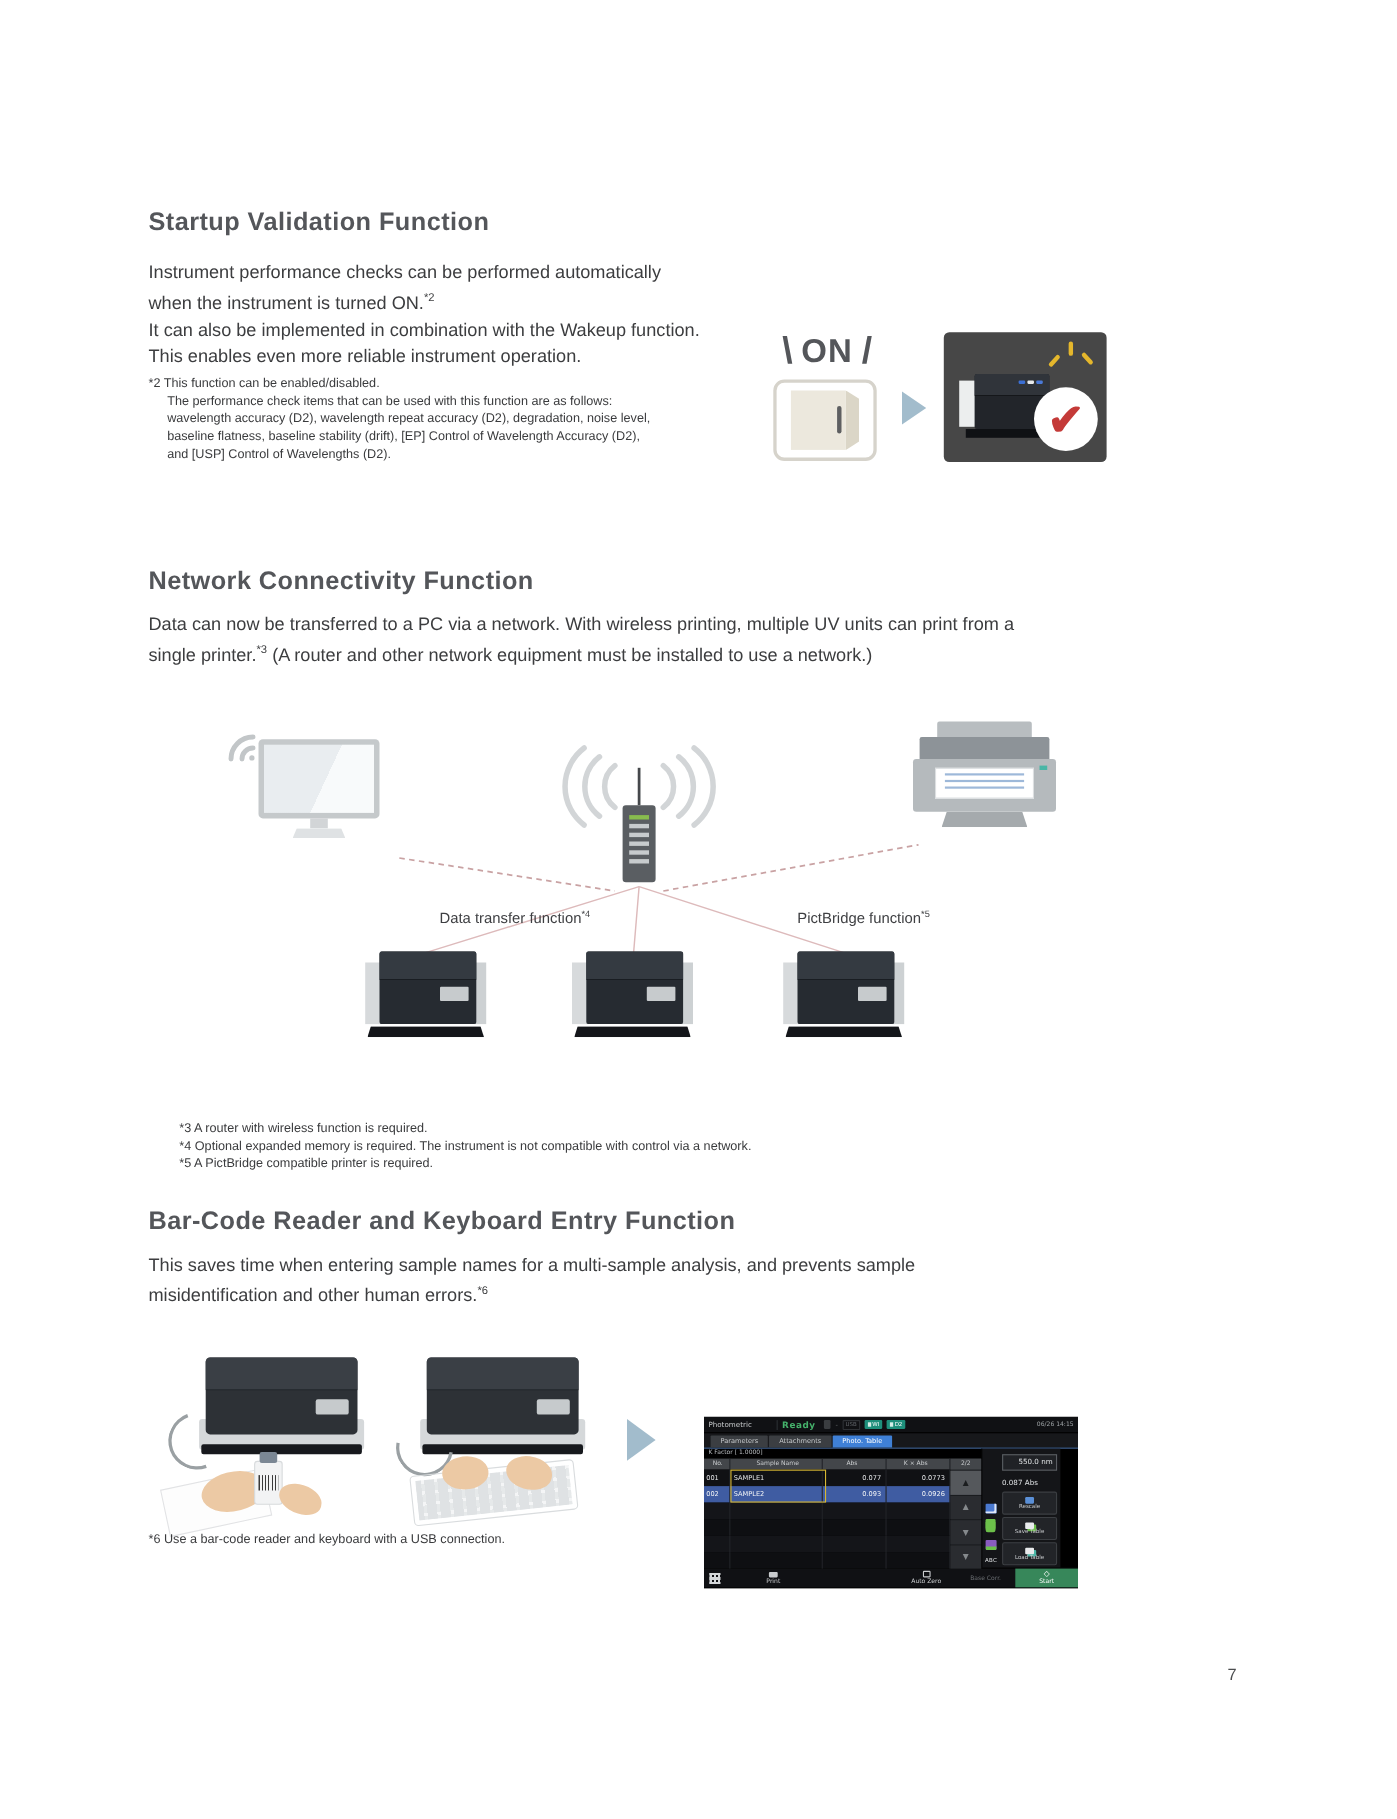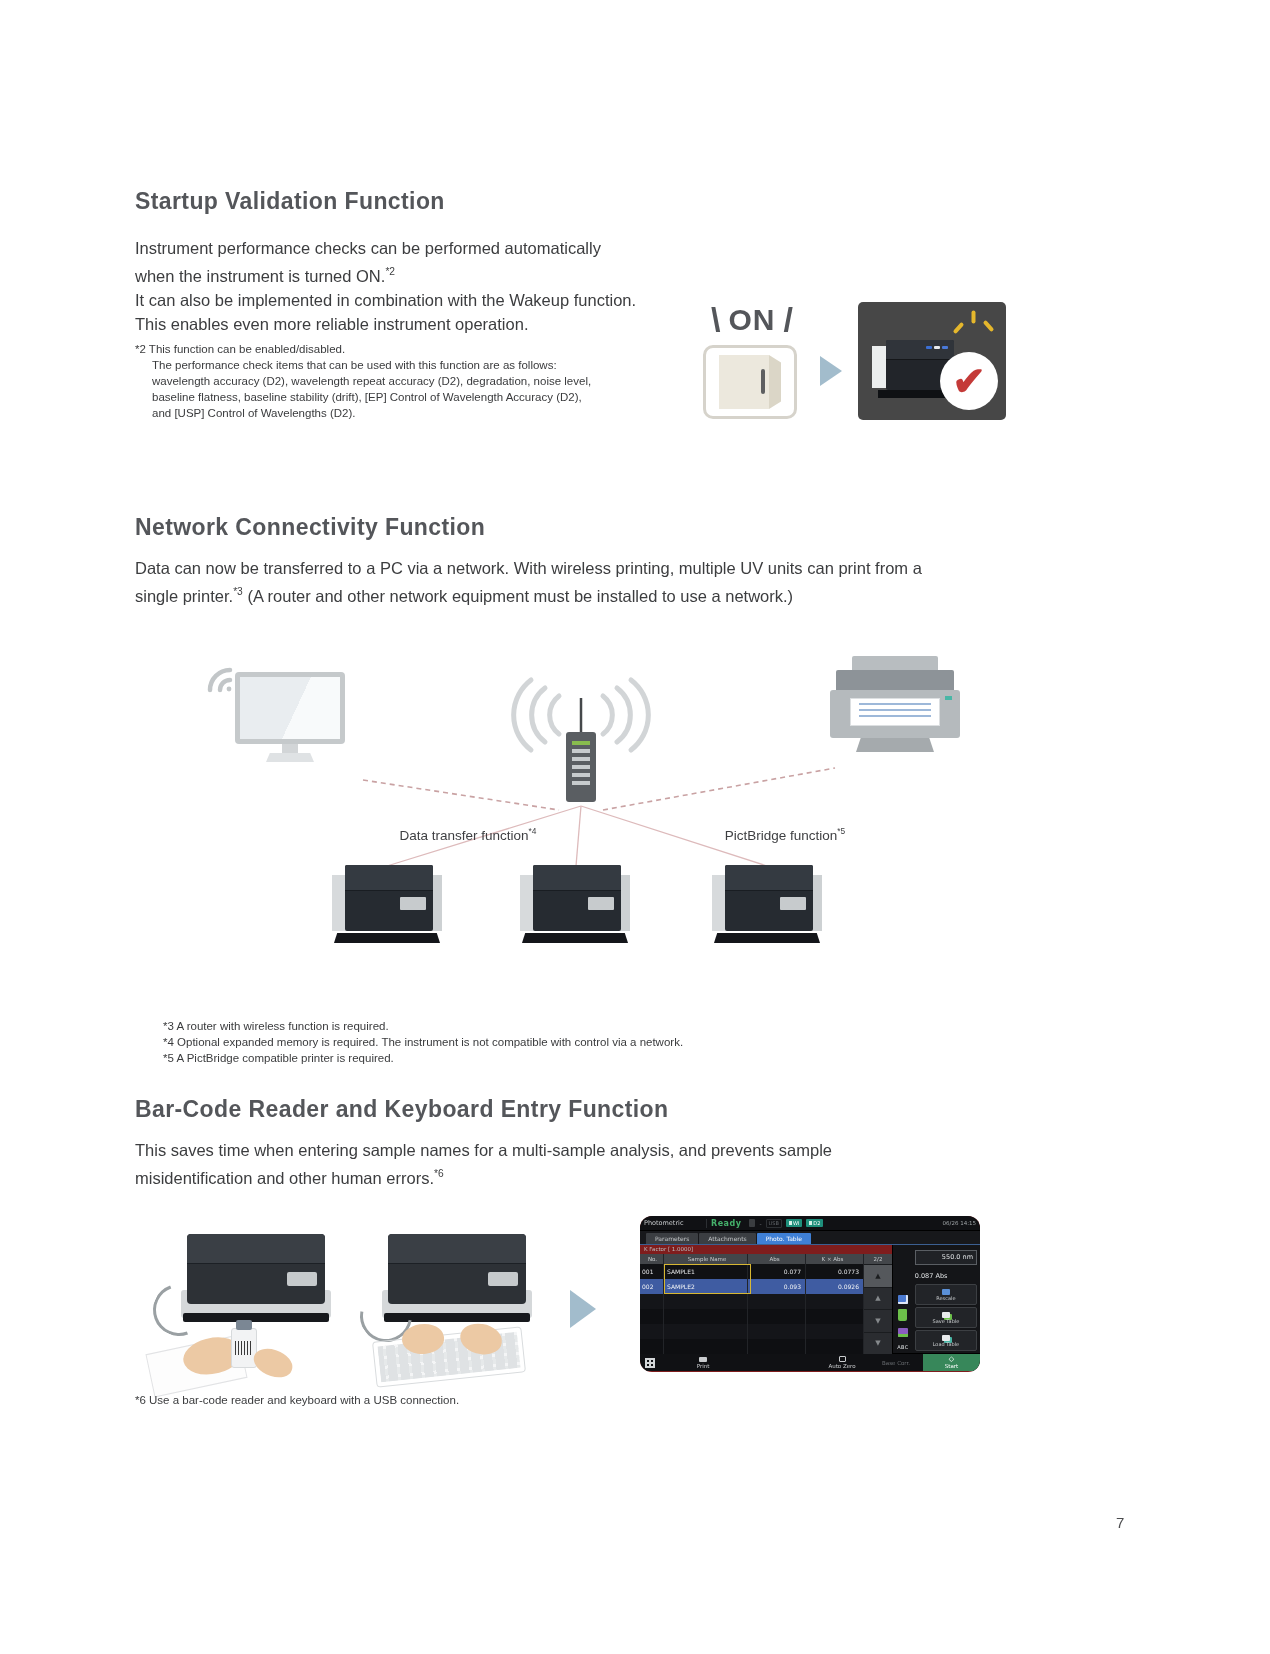--- a/index.html
+++ b/index.html
@@ -70,21 +70,21 @@
   .cord { position:absolute; width:52px; height:52px; border:3px solid #9aa0a3; border-radius:50%; border-color:transparent transparent #9aa0a3 #9aa0a3; }
   .hand { position:absolute; background:#ecc9a4; border-radius:48% 52% 46% 54%; }
   .paper-sheet { position:absolute; background:#fdfdfd; border:1px solid #e2e3e5; }
   .bottle { position:absolute; width:26px; height:40px; background:#f2f3f4; border:1px solid #d7dadc; border-radius:3px; }
   .bottle-cap { position:absolute; left:4px; top:-9px; width:16px; height:10px; background:#7b8794; border-radius:2px; }
   .barcode { position:absolute; left:3px; top:12px; width:18px; height:14px; background:repeating-linear-gradient(90deg,#3a3a3a 0 1px,transparent 1px 3px); }
   .keyboard { position:absolute; width:150px; height:46px; background:#f4f5f6; border:1px solid #d9dcde; border-radius:4px; transform:rotate(-6deg);
     background-image:repeating-linear-gradient(90deg,#dfe2e4 0 9px,transparent 9px 12px), repeating-linear-gradient(0deg,#e6e9ea 0 7px,transparent 7px 10px); background-clip:content-box; padding:4px; }
 
   
-  .ui { position:absolute; left:640px; top:1216px; width:340px; height:156px; background:#7f1d1d; font-family:"DejaVu Sans", sans-serif; color:#cfd2d4; overflow:hidden; border-radius:12px; }
+  .ui { position:absolute; left:640px; top:1288px; width:340px; height:156px; background:#000000; font-family:"DejaVu Sans", sans-serif; color:#cfd2d4; overflow:hidden; border-radius:0; }
   .ui-top { height:15px; display:flex; align-items:center; background:#101114; padding:0 4px; gap:4px; border-bottom:1px solid #000; }
   .ui-title { font-size:6.5px; color:#c6c9cb; width:58px; }
   .ui-vdiv { width:1px; height:9px; background:#2c2f33; }
   .ui-ready { font-size:8px; font-weight:bold; color:#45b16b; letter-spacing:0.5px; }
   .ui-batt { width:6px; height:8px; background:#3a3d40; border-radius:1px; margin-left:4px; }
   .ui-dash { font-size:6px; color:#6a6e72; }
   .ui-usb { font-size:5px; color:#63676c; border:1px solid #2e3135; padding:0 2px; line-height:7px; border-radius:1px; }
   .ui-chip { display:flex; align-items:center; gap:1px; background:#1e8f7b; color:#fff; font-size:5px; line-height:8px; padding:0 3px; border-radius:1px; }
   .ui-chip .g { width:3px; height:4px; background:#d5efe8; display:inline-block; }
   .ui-time { margin-left:auto; font-size:5.5px; color:#9ea3a6; }
@@ -106,21 +106,21 @@
   .c-kabs { width:58px; text-align:right; padding-right:4px; }
   .r1 { background:#101114; color:#e4e6e8; }
   .r2 { background:#3f5ca2; color:#f2f4f6; }
   .rE1 { background:#141519; }
   .rE2 { background:#0e0f12; }
   .yellow-box { position:absolute; left:24px; top:10px; width:87px; height:30px; border:1.5px solid #d7b733; pointer-events:none; }
   .scrollcol { width:28px; display:flex; flex-direction:column; background:#1a1c1f; }
   .sc-hdr { height:10px; background:#43464a; font-size:5.5px; line-height:10px; text-align:center; color:#c9ccce; }
   .sc-btn { flex:1; margin-top:1px; background:#2a2c30; color:#85898c; font-size:7px; display:flex; align-items:center; justify-content:center; }
   .sc-btn.lit { background:#55585c; color:#1b1d1f; }
-  .ui-rightcol { width:88px; background:#141518; border-left:1px solid #000; display:flex; }
+  .ui-rightcol { width:72px; background:#141518; border-left:1px solid #000; display:flex; }
   .icons-col { width:20px; display:flex; flex-direction:column; align-items:center; justify-content:flex-end; gap:7px; padding-bottom:3px; }
   .ic-copy { width:10px; height:9px; background:#4a79d0; border-radius:1px; box-shadow:inset -2px -2px 0 #dfe7f5; }
   .ic-trash { width:9px; height:10px; background:#6cc04a; border-radius:1px 1px 2px 2px; box-shadow:0 -2px 0 #6cc04a; }
   .ic-arch { width:10px; height:9px; background:#8a5cc0; border-radius:1px; box-shadow:inset 0 -3px 0 #6cc04a; }
   .ic-abc { font-size:5px; color:#e3e6e8; letter-spacing:0.3px; }
   .btns-col { width:68px; display:flex; flex-direction:column; padding:3px 3px 2px 2px; }
   .nm-box { height:15px; background:#202226; border:1px solid #5a5e63; font-size:6.5px; color:#dfe2e4; text-align:right; line-height:13px; padding-right:3px; margin-top:2px; }
   .abs-read { font-size:6.5px; color:#dfe2e4; text-align:left; padding-right:3px; margin-top:7px; }
   .side-btn { height:21px; background:#222428; border:1px solid #3c3f43; border-radius:2px; margin-top:2px; display:flex; flex-direction:column; align-items:center; justify-content:center; gap:1px; }
   .side-btn .bi { width:8px; height:6px; border-radius:1px; }

